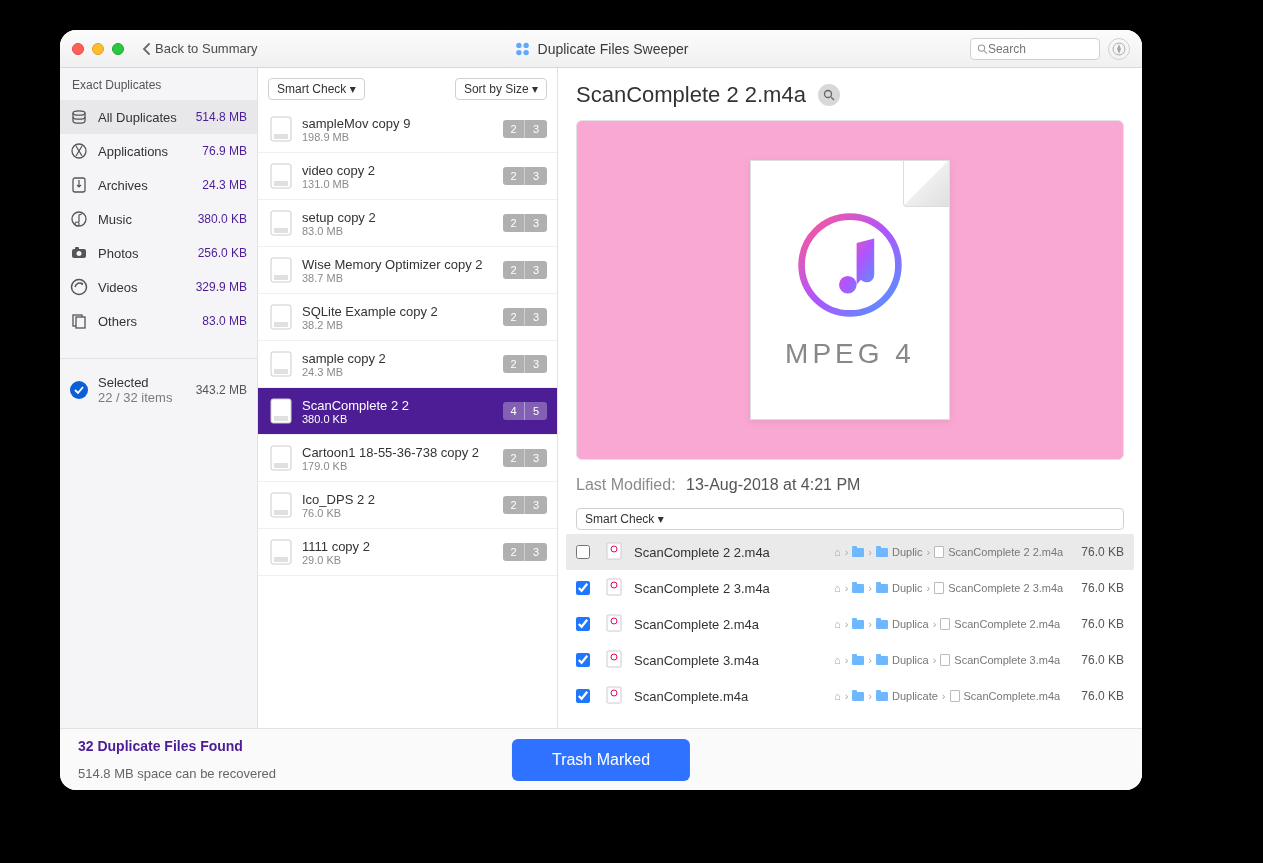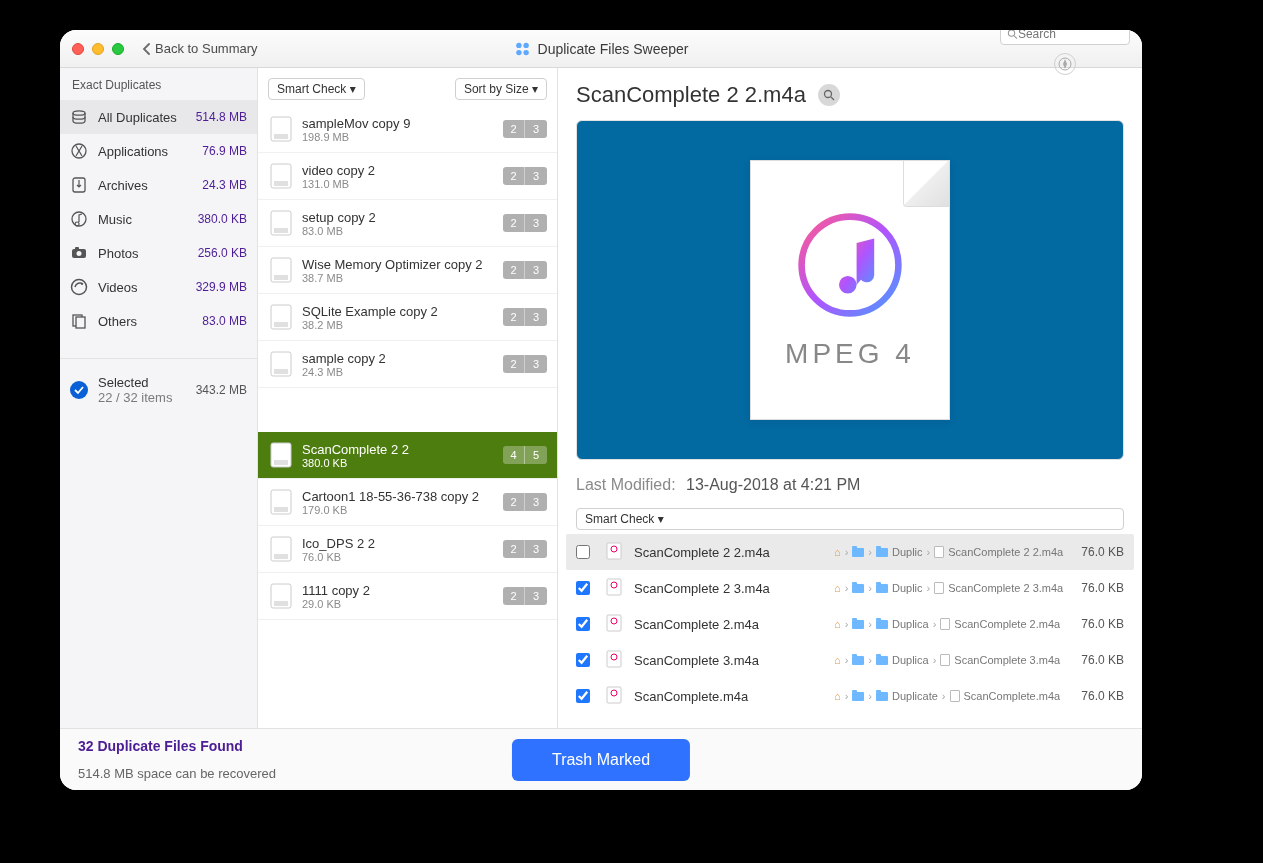--- a/index.html
+++ b/index.html
@@ -8,21 +8,21 @@
 .titlebar { height: 38px; background: linear-gradient(#fcfcfc,#f0f0f0); border-bottom: 1px solid #d8d8d8; display: flex; align-items: center; padding: 0 12px; position: relative; }
 .traffic { display: flex; gap: 8px; }
 .traffic span { width: 12px; height: 12px; border-radius: 50%; }
 .tl-red { background: #ff5f57; border: 0.5px solid #e1483e; }
 .tl-yellow { background: #ffbd2e; border: 0.5px solid #dfa023; }
 .tl-green { background: #28c940; border: 0.5px solid #1ba929; }
 .back-link { display: flex; align-items: center; margin-left: 18px; color: #4b4b4b; font-size: 13px; cursor: pointer; }
 .back-link svg { margin-right: 3px; }
 .title-center { position: absolute; left: 50%; transform: translateX(-50%); display: flex; align-items: center; font-size: 14px; color: #3a3a3a; font-weight: 500; }
 .title-center .app-icon { width: 18px; height: 18px; margin-right: 6px; }
-.title-right { margin-left: auto; display: flex; align-items: center; gap: 8px; flex-direction: column; }
+.title-right { margin-left: auto; display: flex; align-items: center; gap: 8px; }
 .search-box { display: flex; align-items: center; border: 1px solid #d0d0d0; border-radius: 4px; background: #fff; padding: 2px 6px; width: 130px; height: 22px; }
 .search-box input { border: none; outline: none; font-size: 12px; width: 100%; background: transparent; }
 .compass { width: 22px; height: 22px; border: 1px solid #d0d0d0; border-radius: 50%; display: flex; align-items: center; justify-content: center; color: #888; }
 .body { flex: 1; display: flex; overflow: hidden; }
 .sidebar { width: 198px; background: #f5f5f7; border-right: 1px solid #e2e2e2; display: flex; flex-direction: column; }
 .sidebar-header { font-size: 12px; color: #555; padding: 10px 12px 8px; font-weight: 500; }
 .cat { display: flex; align-items: center; padding: 8px 10px; font-size: 13px; color: #333; cursor: pointer; justify-content: space-between; }
 .cat .ico { width: 18px; height: 18px; margin-right: 10px; display: flex; align-items: center; justify-content: center; color: #555; flex-shrink: 0; }
 .cat .nm { flex: 1; }
 .cat .sz { font-size: 12px; color: #4c1d95; }
@@ -40,28 +40,28 @@
 .filelist { flex: 1; overflow-y: auto; }
 .fitem { display: flex; align-items: center; padding: 8px 10px; border-bottom: 1px solid #f0f0f0; cursor: pointer; }
 .fitem .ficon { width: 26px; height: 30px; margin-right: 8px; display: flex; align-items: center; justify-content: center; flex-shrink: 0; }
 .fitem .finfo { flex: 1; min-width: 0; }
 .fitem .finfo .fn { font-size: 13px; color: #333; white-space: nowrap; overflow: hidden; text-overflow: ellipsis; }
 .fitem .finfo .fs { font-size: 11px; color: #8a8a8a; }
 .fitem .badges { display: flex; gap: 0; }
 .fitem .badges span { background: #b0b0b0; color: #fff; font-size: 11px; width: 22px; height: 18px; display: flex; align-items: center; justify-content: center; }
 .fitem .badges span:first-child { border-radius: 3px 0 0 3px; border-right: 1px solid rgba(255,255,255,0.4); }
 .fitem .badges span:last-child { border-radius: 0 3px 3px 0; }
-.fitem.active { background: #4d7c0f; margin-top: 44px; }
+.fitem.active { background: #4c1d95; }
 .fitem.active .fn, .fitem.active .fs { color: #fff; }
 .fitem.active .badges span { background: rgba(255,255,255,0.3); color: #fff; }
 .detail { flex: 1; display: flex; flex-direction: column; overflow: hidden; padding: 0 0 0 0; }
 .detail-head { padding: 14px 18px 10px; display: flex; align-items: center; }
 .detail-head h1 { font-size: 22px; font-weight: 500; color: #333; }
 .detail-head .reveal { width: 22px; height: 22px; border-radius: 50%; background: #d8d8d8; display: flex; align-items: center; justify-content: center; margin-left: 12px; color: #666; cursor: pointer; }
-.preview { margin: 2px 18px 8px; border: 1px solid #e2e2e2; border-radius: 6px; height: 340px; display: flex; align-items: center; justify-content: center; background: #0369a1; }
+.preview { margin: 2px 18px 8px; border: 1px solid #e2e2e2; border-radius: 6px; height: 340px; display: flex; align-items: center; justify-content: center; background: #f9a8d4; }
 .file-big { width: 200px; height: 260px; background: #fff; border: 1px solid #ddd; position: relative; display: flex; flex-direction: column; align-items: center; justify-content: center; box-shadow: 0 2px 8px rgba(0,0,0,0.08); }
 .file-big .fold { position: absolute; top: 0; right: 0; width: 46px; height: 46px; background: linear-gradient(135deg, #fff 0%, #fff 48%, #eee 50%, #e0e0e0 100%); border-left: 1px solid #ddd; border-bottom: 1px solid #ddd; border-radius: 0 0 0 4px; }
 .file-big .lbl { font-size: 28px; color: #888; letter-spacing: 4px; margin-top: 18px; font-weight: 300; }
 .meta { padding: 8px 18px; font-size: 16px; color: #8a8a8a; }
 .meta .mv { color: #555; margin-left: 6px; }
 .detail-tools { padding: 6px 18px 4px; }
 .dup-table { flex: 1; overflow-y: auto; padding: 0 8px; }
 .dup-row { display: flex; align-items: center; padding: 8px 10px; font-size: 13px; color: #333; border-radius: 2px; }
 .dup-row.first { background: #eaeaea; }
 .dup-row input[type=checkbox] { width: 14px; height: 14px; margin-right: 16px; accent-color: #1f77ff; }

